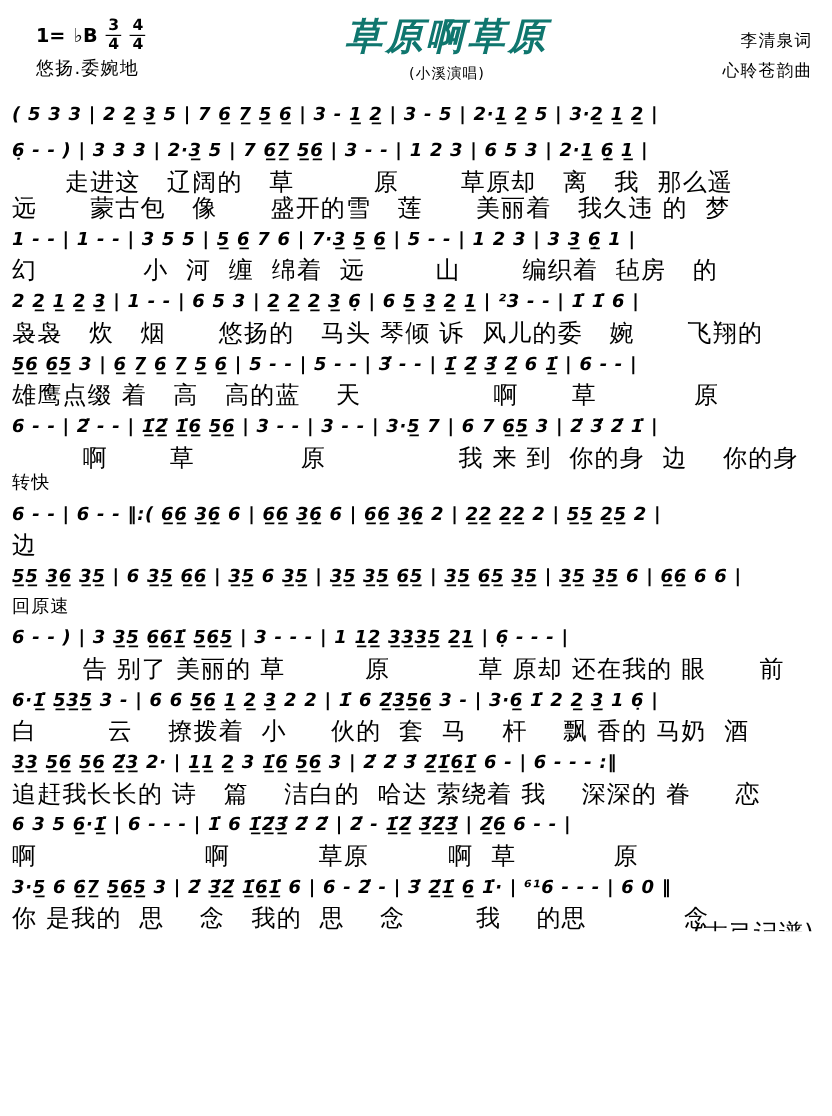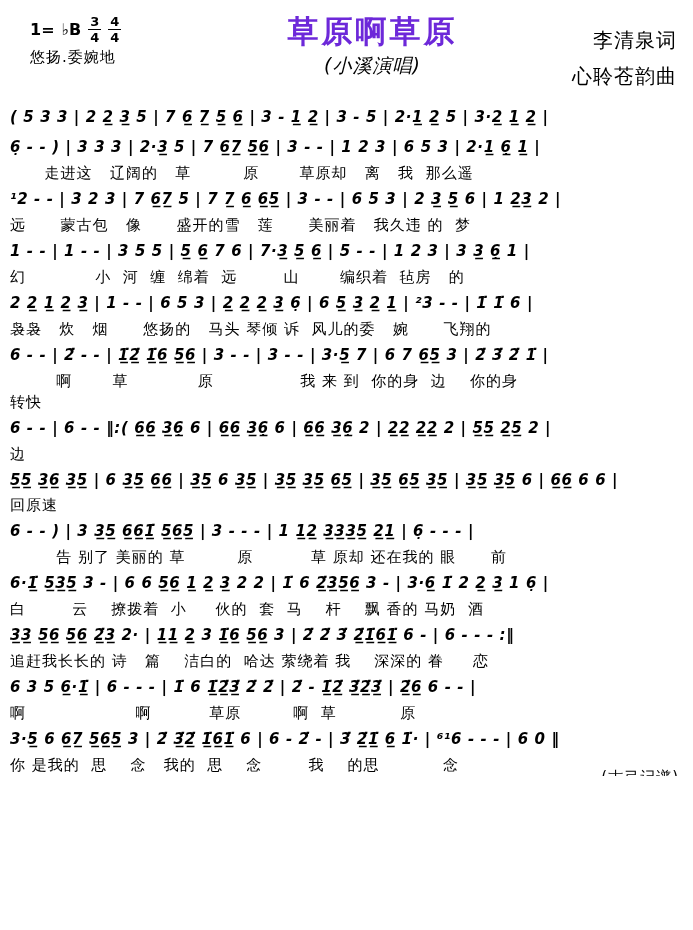--- a/index.html
+++ b/index.html
@@ -13,33 +13,33 @@
   .header{display:flex;align-items:flex-start;margin-bottom:6px;}
   .header-left{width:168px;padding-left:20px;box-sizing:border-box;}
   .key-row{display:flex;align-items:center;gap:7px;font-size:16px;font-weight:bold;height:30px;}
   .flat-key{font-size:16px;font-weight:bold;}
   .frac{display:inline-flex;flex-direction:column;align-items:center;line-height:1;font-size:13px;font-weight:bold;}
   .frac .num{border-bottom:1.4px solid #000;padding:0 2px 1px;}
   .frac .den{padding-top:1px;}
   .tempo{font-size:15px;margin-top:4px;letter-spacing:1px;}
   .header-center{flex:1;text-align:center;}
   .title{font-size:31px;font-weight:bold;letter-spacing:3px;line-height:1.15;}
-  .subtitle{font-size:19px;margin-top:3px;letter-spacing:1px;font-style:italic;}
+  .subtitle{font-size:12px;margin-top:3px;letter-spacing:1px;}
   .header-right{width:118px;text-align:right;padding:8px 8px 0 0;box-sizing:border-box;
-    font-size:20px;line-height:1.8;letter-spacing:1px;white-space:nowrap;}
+    font-size:14px;line-height:1.8;letter-spacing:1px;white-space:nowrap;}
   
   .score{padding-top:2px;}
   .system{margin:0;}
   .notation{
     font-family:"DejaVu Sans","DejaVu Sans Mono",sans-serif;
     font-weight:bold;font-size:15px;letter-spacing:0.6px;
     white-space:pre;line-height:30px;height:30px;overflow:hidden;font-style:italic;
   }
   .lyrics{
-    position:relative;font-size:15px;letter-spacing:1px;
+    position:relative;font-size:20px;letter-spacing:1px;
     white-space:pre;line-height:22px;height:22px;overflow:hidden;
   }
   .marking{font-size:15px;line-height:21px;height:21px;letter-spacing:1px;}
   .transcriber{position:absolute;right:6px;top:12px;letter-spacing:1px;}
 </style>
 </head>
 <body>
 
 <div class="sheet">
 
@@ -53,48 +53,51 @@
           <span class="den">4</span>
         </span>
         <span class="frac">
           <span class="num">4</span>
           <span class="den">4</span>
         </span>
       </div>
       <div class="tempo">悠扬.委婉地</div>
     </div>
     <div class="header-center">
-      <div class="title" style="color: #6d28d9;">草原啊草原</div>
+      <div class="title" style="color: #0f766e; font-style: italic;">草原啊草原</div>
       <div class="subtitle">(小溪演唱)</div>
     </div>
     <div class="header-right">
       <div>李清泉词</div>
       <div>心聆苍韵曲</div>
     </div>
   </div>
 
   <div class="score">
       <div class="system">
         <div class="notation">( 5 3 3 | 2 2̲ 3̲ 5 | 7 6̲ 7̲ 5̲ 6̲ | 3 - 1̲ 2̲ | 3 - 5 | 2·1̲ 2̲ 5 | 3·2̲ 1̲ 2̲ |</div>
       </div>
       <div class="system">
         <div class="notation">6̣ - - ) | 3 3 3 | 2·3̲ 5 | 7 6̲7̲ 5̲6̲ | 3 - - | 1 2 3 | 6 5 3 | 2·1̲ 6̲̣ 1̲ |</div>
         <div class="lyrics">      走进这   辽阔的   草         原       草原却   离   我  那么遥</div>
       </div>
       <div class="system">
-        <div class="notation">¹2 - - | 3 2 3 | 7 6̲7̲ 5 | 7 7̲ 6̲ 6̲5̲ | 3 - - | 6 5 3 | 2 3̲ 5̲ 6 | 1 2̲3̲ 2 |</div>
         <div class="lyrics">远      蒙古包   像      盛开的雪   莲      美丽着   我久违 的  梦</div>
       </div>
       <div class="system">
         <div class="notation">1 - - | 1 - - | 3 5 5 | 5̲ 6̲ 7 6 | 7·3̲ 5̲ 6̲ | 5 - - | 1 2 3 | 3 3̲ 6̲̣ 1 |</div>
         <div class="lyrics">幻            小  河  缠  绵着  远        山       编织着  毡房   的</div>
       </div>
       <div class="system">
         <div class="notation">2 2̲ 1̲ 2̲ 3̲ | 1 - - | 6 5 3 | 2̲ 2̲ 2̲ 3̲ 6̣ | 6 5̲ 3̲ 2̲ 1̲ | ²3 - - | 1̇ 1̇ 6 |</div>
         <div class="lyrics">袅袅   炊   烟      悠扬的   马头 琴倾 诉  风儿的委   婉      飞翔的</div>
+      </div>
+      <div class="system">
+        <div class="notation">5̲6̲ 6̲5̲ 3 | 6̲ 7̲ 6̲ 7̲ 5̲ 6̲ | 5 - - | 5 - - | 3̇ - - | 1̲̇ 2̲̇ 3̲̇ 2̲̇ 6 1̲̇ | 6 - - |</div>
+        <div class="lyrics">雄鹰点缀 着   高   高的蓝    天               啊      草           原</div>
       </div>
       <div class="system">
         <div class="notation">6 - - | 2̇ - - | 1̲̇2̲̇ 1̲̇6̲ 5̲6̲ | 3 - - | 3 - - | 3·5̲ 7 | 6 7 6̲5̲ 3 | 2̇ 3̇ 2̇ 1̇ |</div>
         <div class="lyrics">        啊       草            原               我 来 到  你的身  边    你的身</div>
         <div class="marking">转快</div>
       </div>
       <div class="system">
         <div class="notation">6 - - | 6 - - ‖:( 6̲6̲ 3̲6̲̣ 6 | 6̲6̲ 3̲6̲̣ 6 | 6̲6̲ 3̲6̲̣ 2 | 2̲2̲ 2̲2̲ 2 | 5̲5̲ 2̲5̲ 2 |</div>
         <div class="lyrics">边</div>
       </div>

